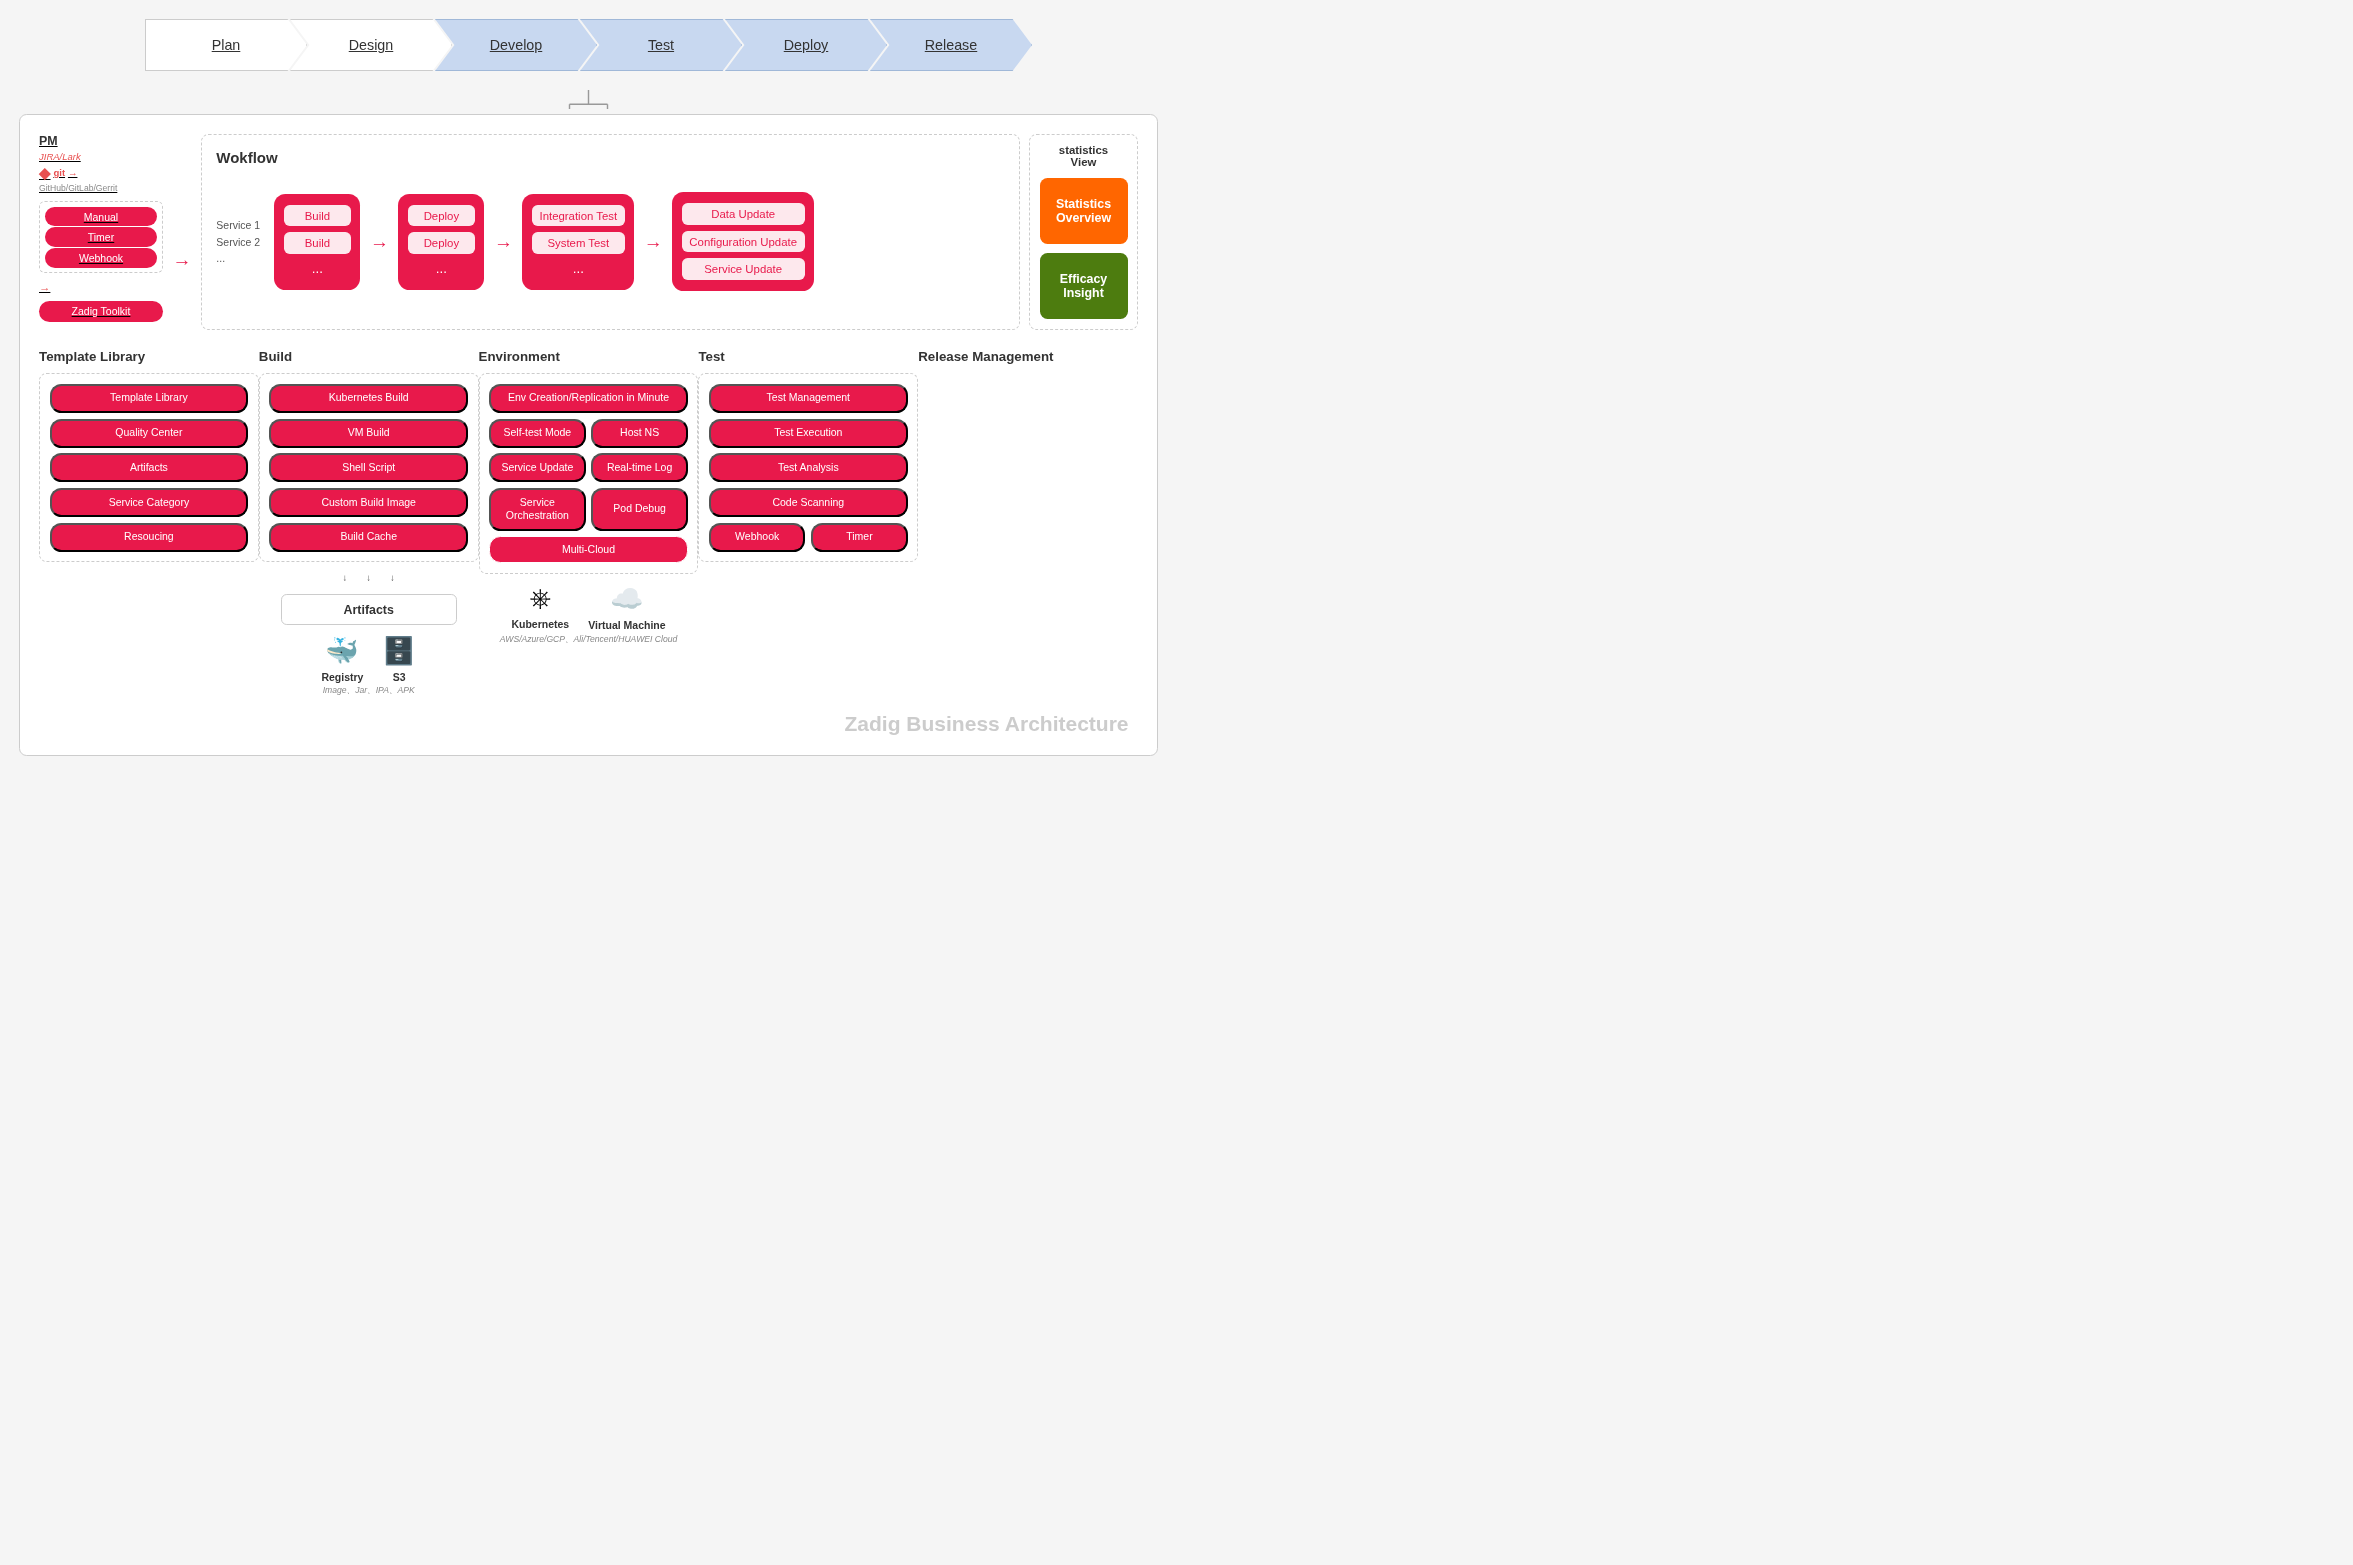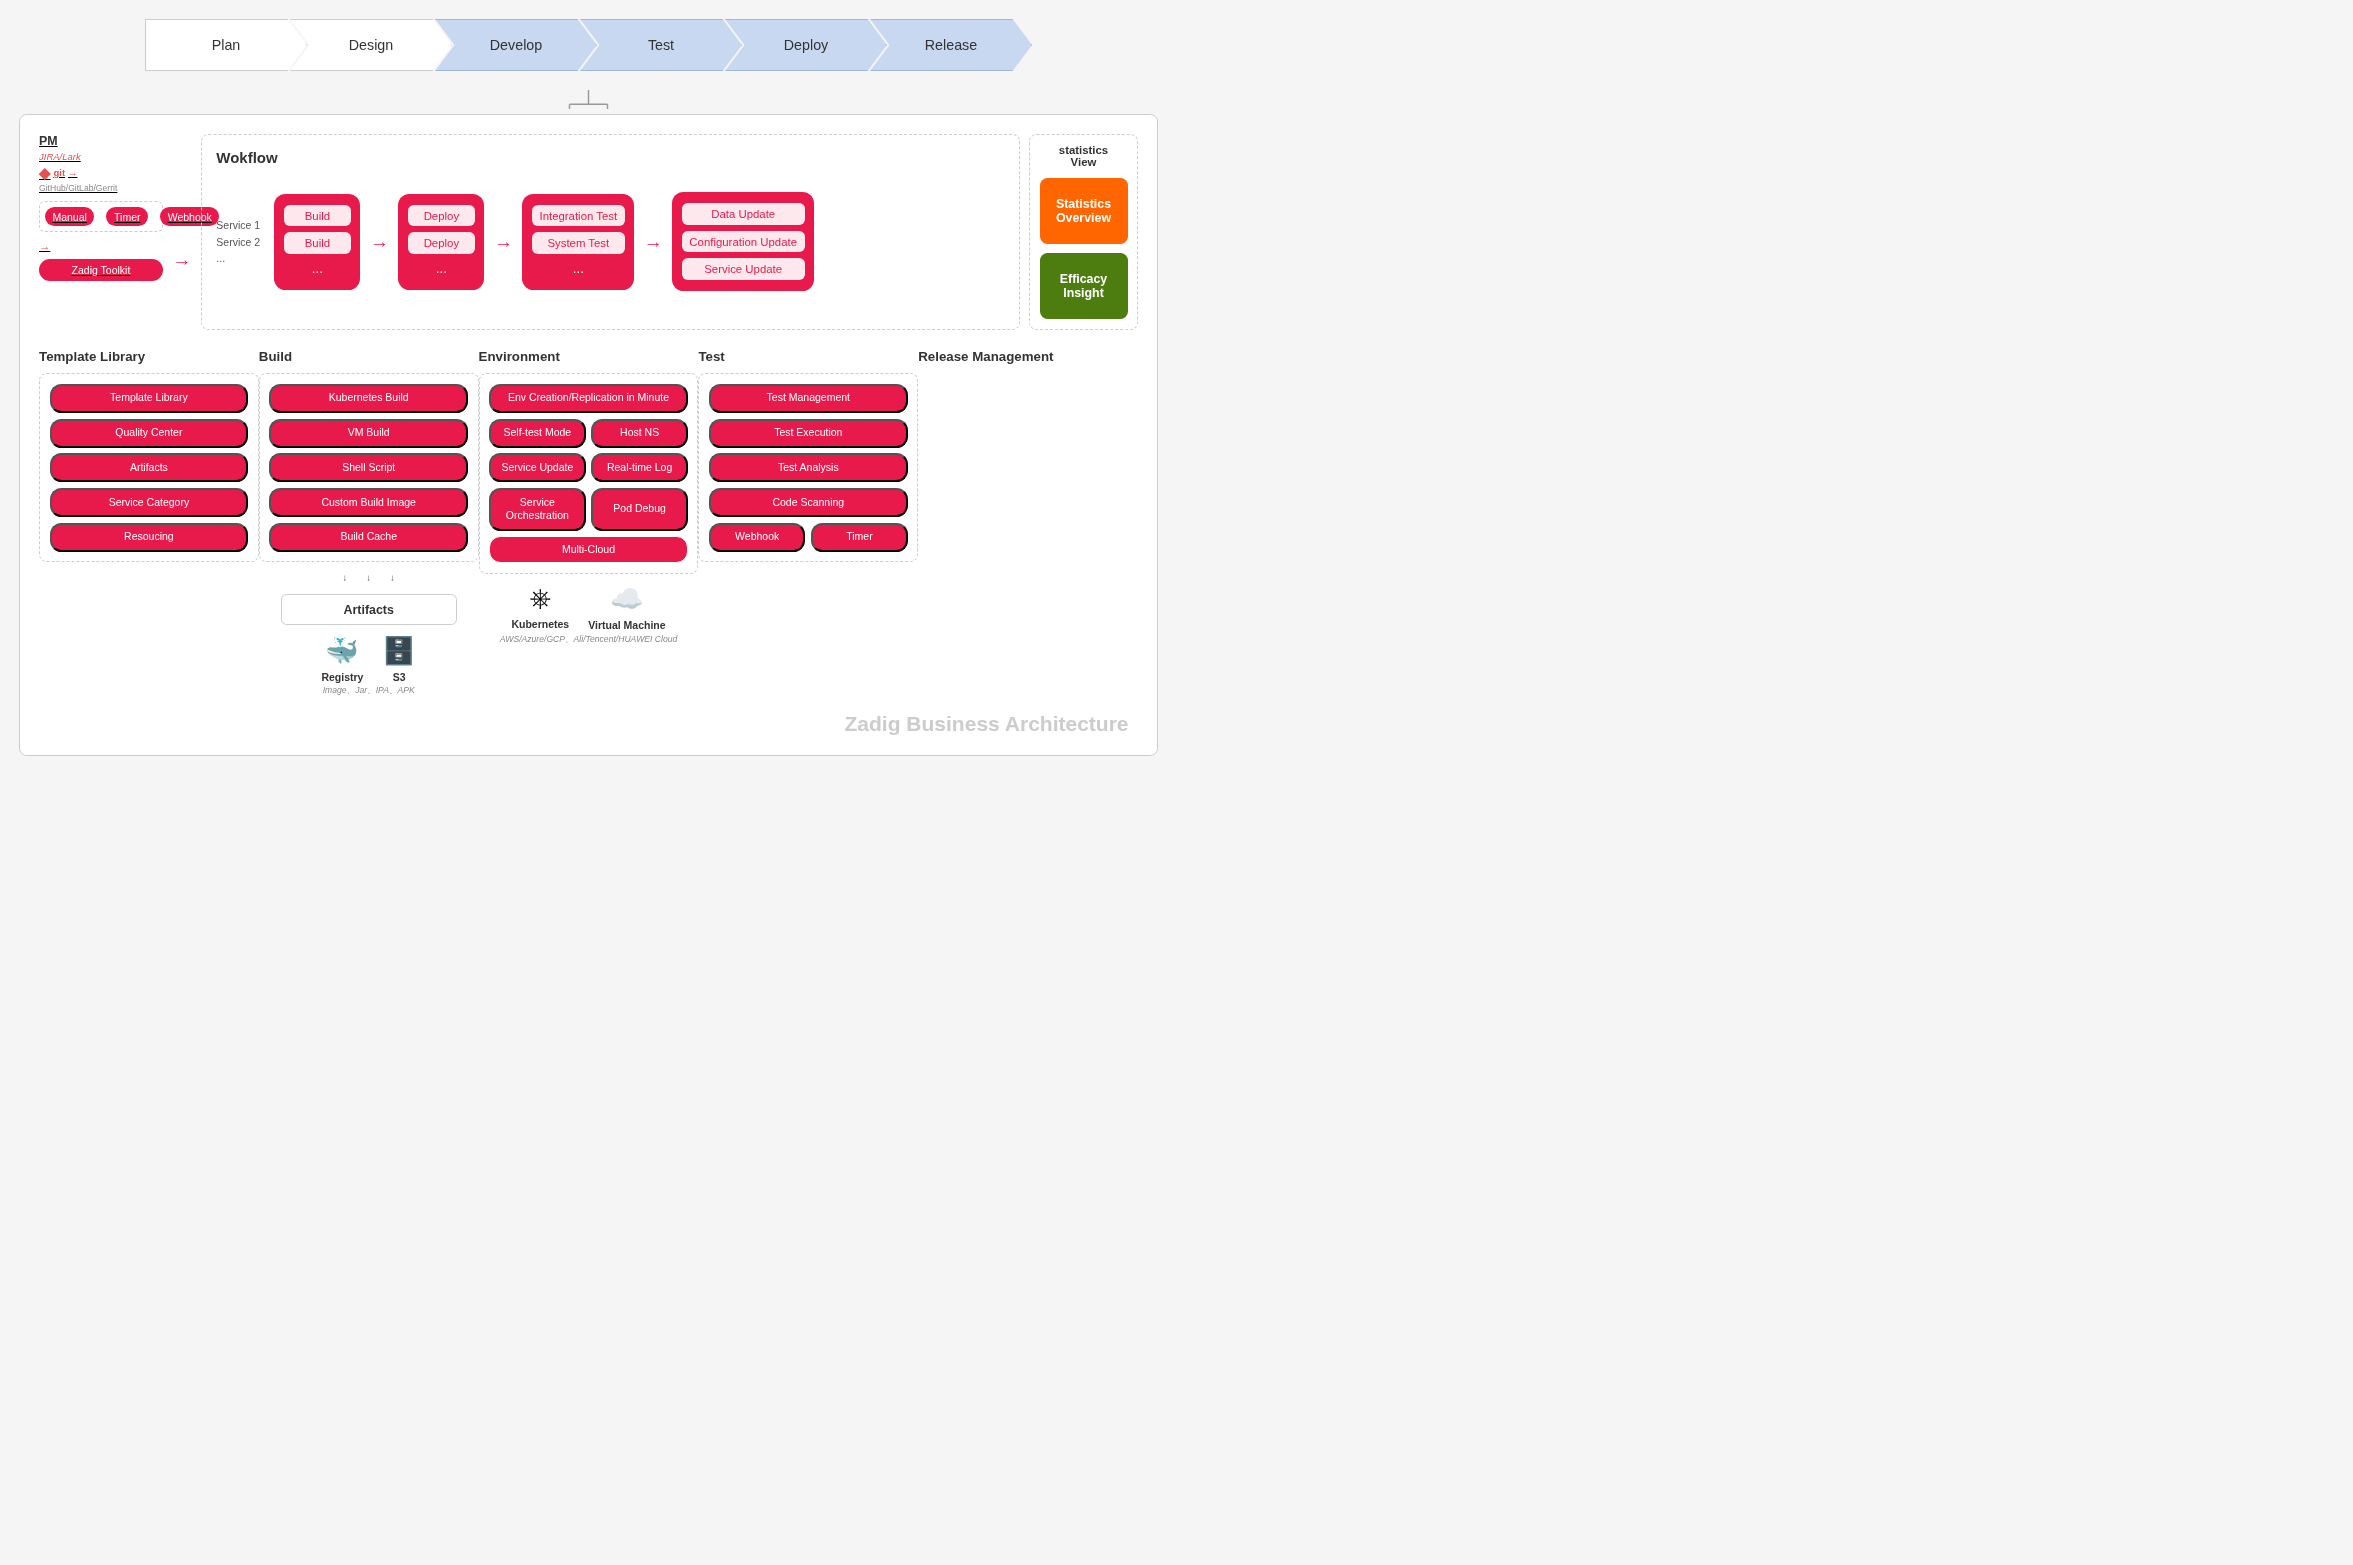--- a/index.html
+++ b/index.html
@@ -26,20 +26,21 @@
       width: 162px;
       height: 52px;
       font-size: 14.3px;
       font-weight: 500;
       color: #333;
       background: #fff;
       border: 1.9px solid #ccc;
       clip-path: polygon(0 0, 88% 0, 100% 50%, 88% 100%, 0 100%, 12% 50%);
       margin-left: -17px;
       z-index: 1;
+      text-decoration: underline;
     }
     .pipeline-step:first-child {
       margin-left: 0;
       clip-path: polygon(0 0, 88% 0, 100% 50%, 88% 100%, 0 100%);
     }
     .pipeline-step.active {
       background: #c8d8f0;
       border-color: #a0b8d8;
       color: #333;
     }
@@ -83,22 +84,22 @@
     .trigger-git-sub {
       font-size: 8.6px;
       color: #888;
       margin-bottom: 7.6px;
     }
     .trigger-buttons {
       border: 1.9px dashed #ccc;
       border-radius: 5.7px;
       padding: 4.8px;
       display: flex;
-      flex-direction: row;
-      gap: 12px;
+      flex-direction: column;
+      gap: 1px;
       margin-bottom: 7.6px;
     }
     .trigger-btn {
       background: #e8194b;
       color: #fff;
       border: none;
       border-radius: 11.4px;
       padding: 3.8px 7.6px;
       font-size: 10.5px;
       text-align: center;

